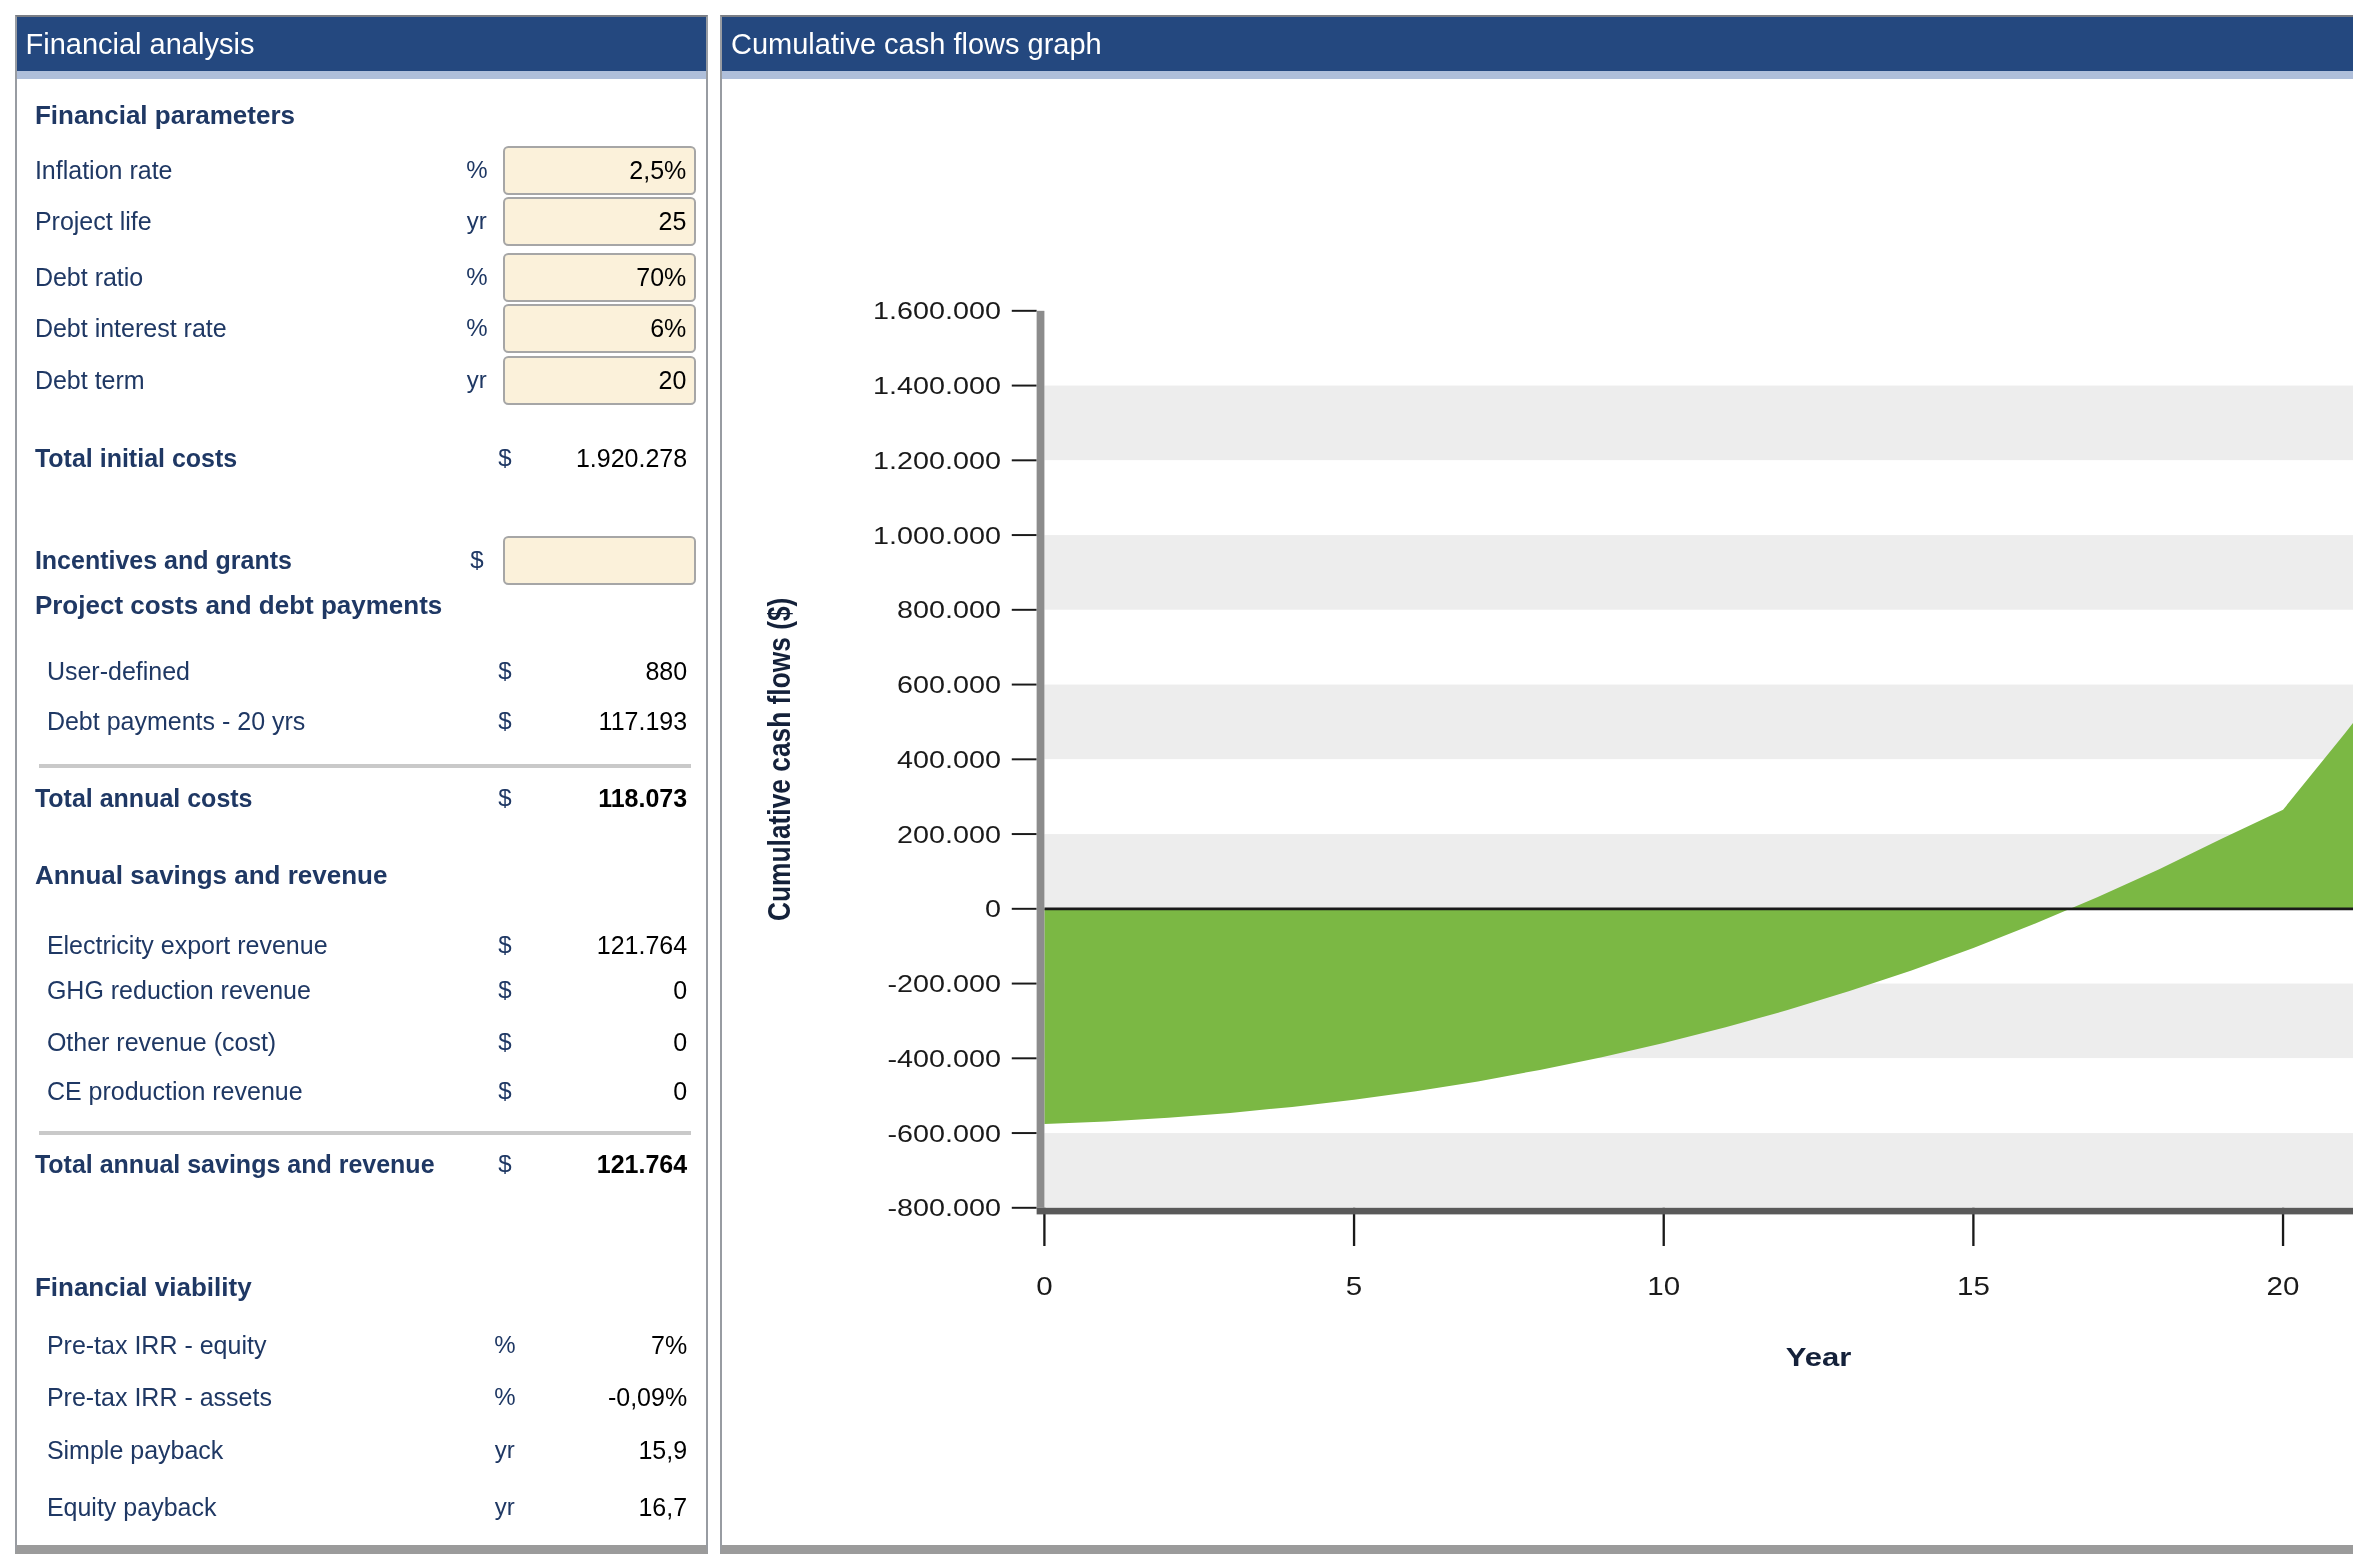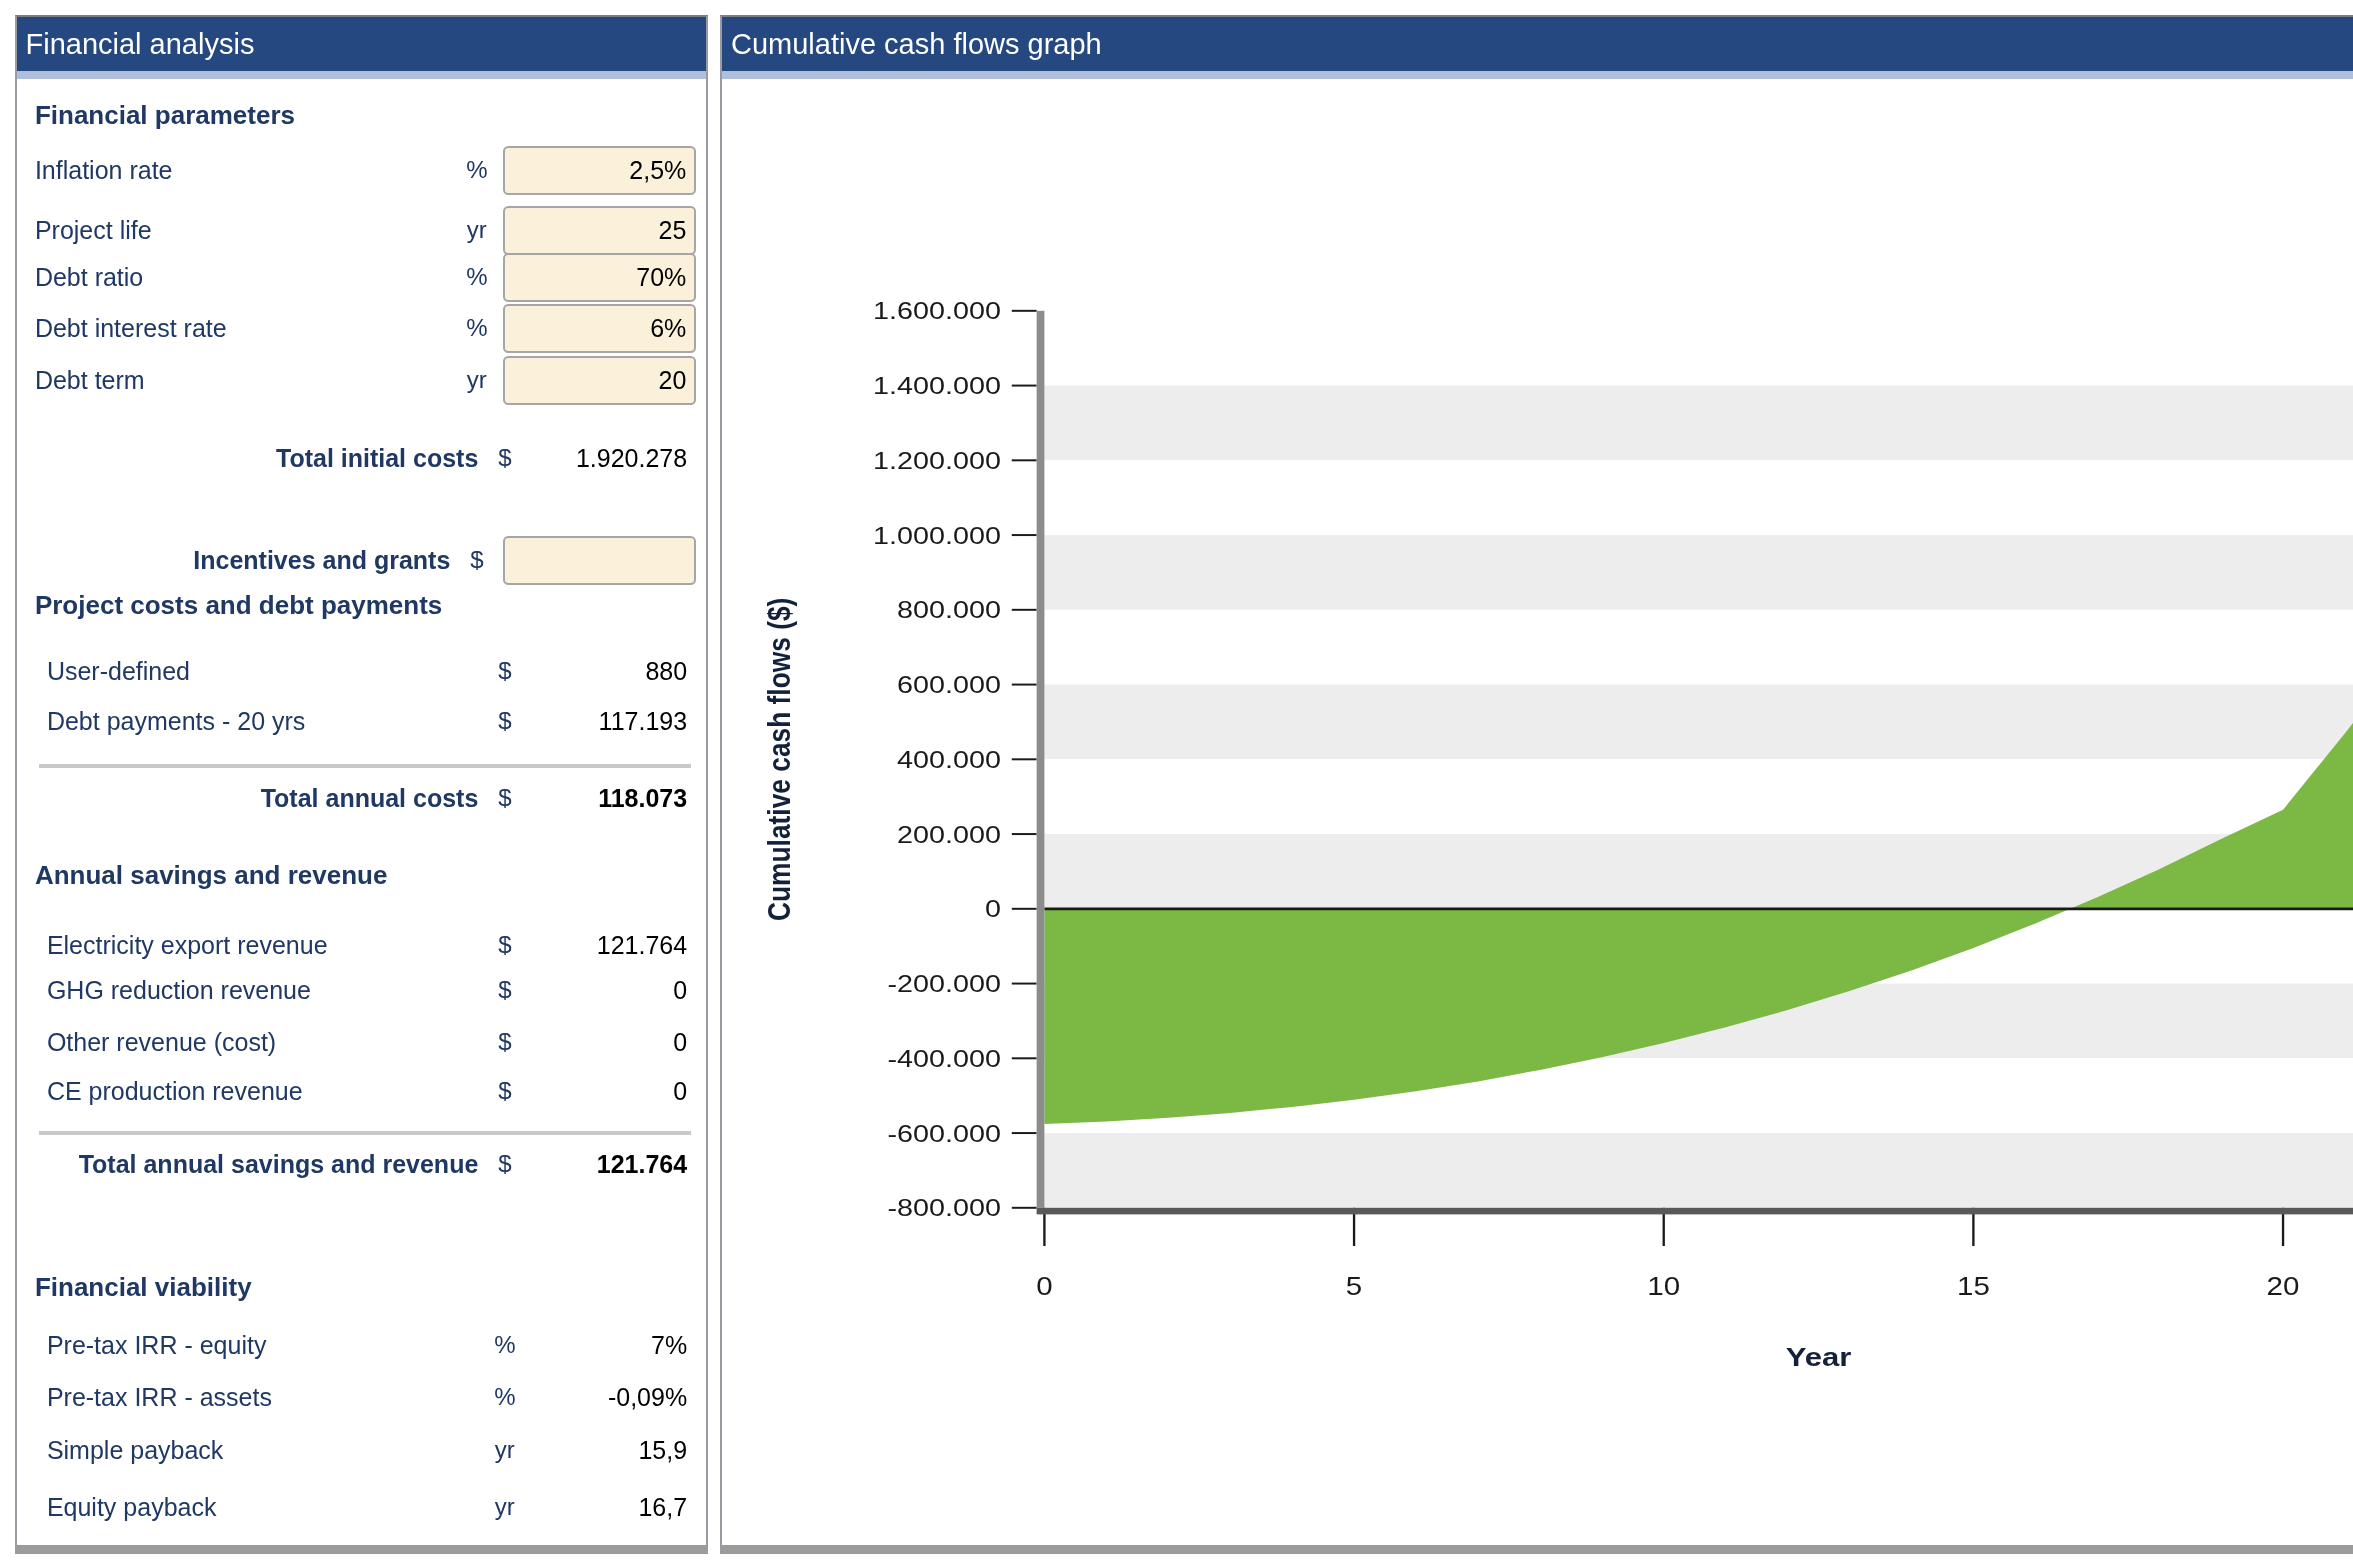--- a/index.html
+++ b/index.html
@@ -14,21 +14,21 @@
   .panel-header{height:54px;background:#24487F;color:#ffffff;font-size:29px;
                 line-height:54px;padding-left:9px;white-space:nowrap;}
   .header-strip{height:8px;background:#AFBFDA;}
   .panel-body{position:relative;height:calc(100% - 62px);background:#ffffff;}
 
   
   .row{position:absolute;left:18.4px;right:9.2px;height:53px;display:flex;align-items:center;
        color:#1F3864;font-size:25px;}
   .lbl{flex:1;white-space:nowrap;}
   .lbl.ind{padding-left:12px;}
-  .bold{font-weight:bold;text-align:right;}
+  .bold{font-weight:bold;}
   .heading-lbl{font-size:26px;font-weight:bold;}
   .unit{width:53px;text-align:center;font-size:24px;}
   .input-box{width:193px;height:49px;background:#FBF1DA;border:2px solid #A6A6A6;border-radius:5.3px;
              box-sizing:border-box;display:flex;align-items:center;justify-content:flex-end;
              padding-right:8px;color:#000000;font-size:25px;}
   .val{width:165px;text-align:right;padding-right:9.2px;color:#000000;box-sizing:border-box;}
   .divider{position:absolute;left:22px;width:652px;height:4px;background:#C9C9C9;}
 
   
   #chart{position:absolute;left:0;top:0;width:100%;height:100%;}
@@ -46,21 +46,21 @@
     <div class="header-strip"></div>
     <div class="panel-body" id="left-body">
         <div class="row" style="top: 10.5px;">
           <span class="lbl heading-lbl">Financial parameters</span>
         </div>
         <div class="row" style="top: 65px;">
           <span class="lbl">Inflation rate</span>
           <span class="unit">%</span>
           <div class="input-box">2,5%</div>
         </div>
-        <div class="row" style="top: 125px; justify-content: space-between;">
+        <div class="row" style="top: 116px; justify-content: space-between;">
           <span class="lbl">Project life</span>
           <span class="unit">yr</span>
           <div class="input-box">25</div>
         </div>
         <div class="row" style="top: 172px;">
           <span class="lbl">Debt ratio</span>
           <span class="unit">%</span>
           <div class="input-box">70%</div>
         </div>
         <div class="row" style="top: 223px;">

